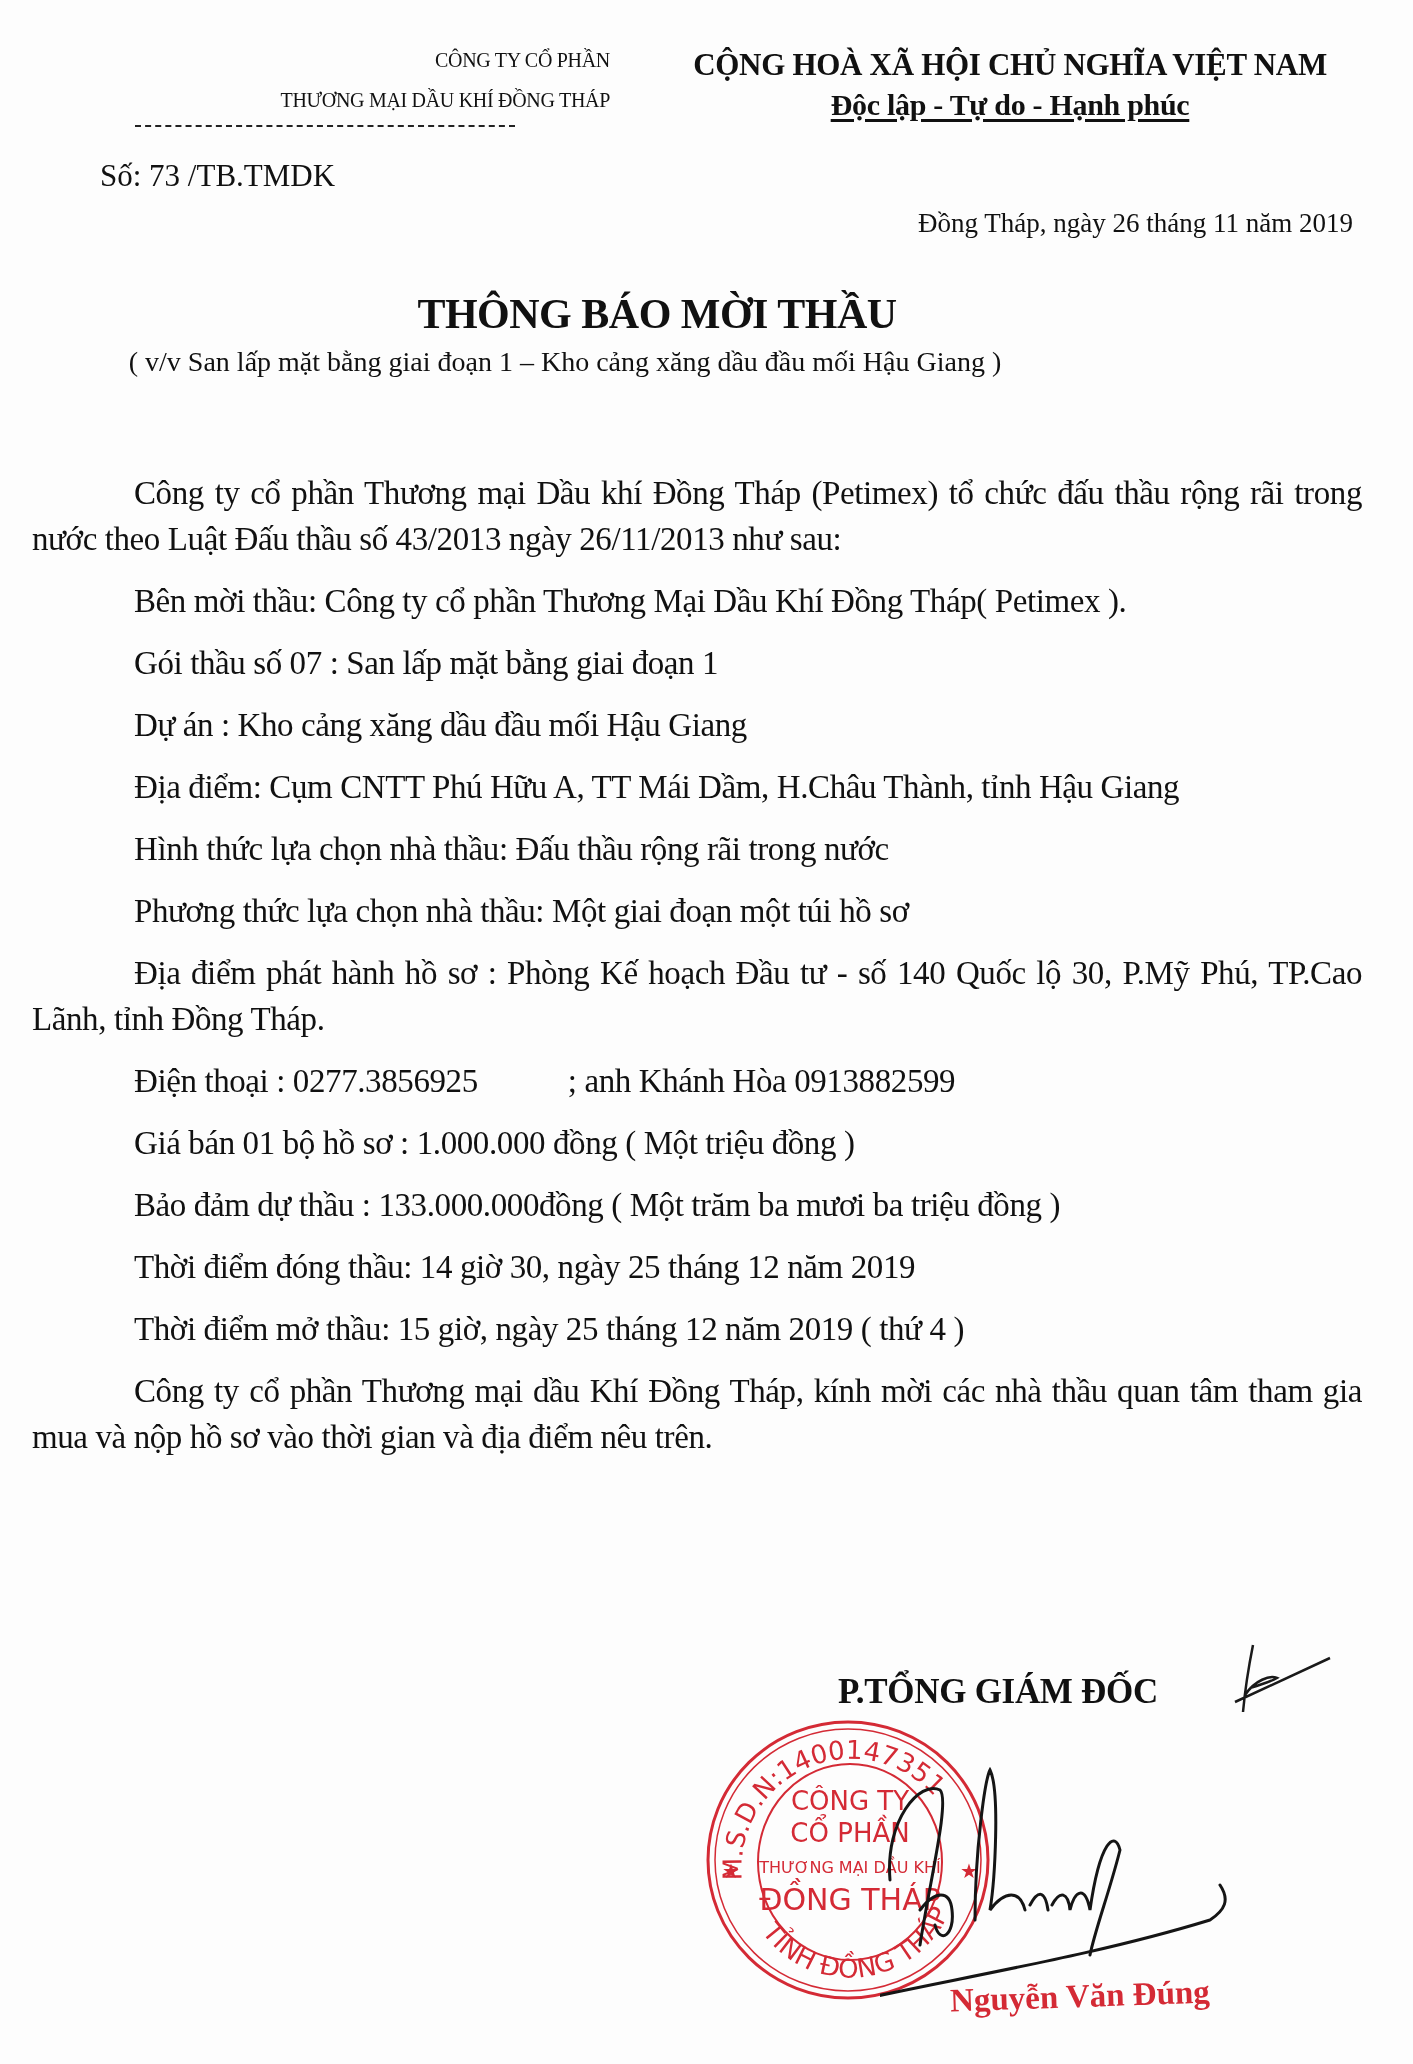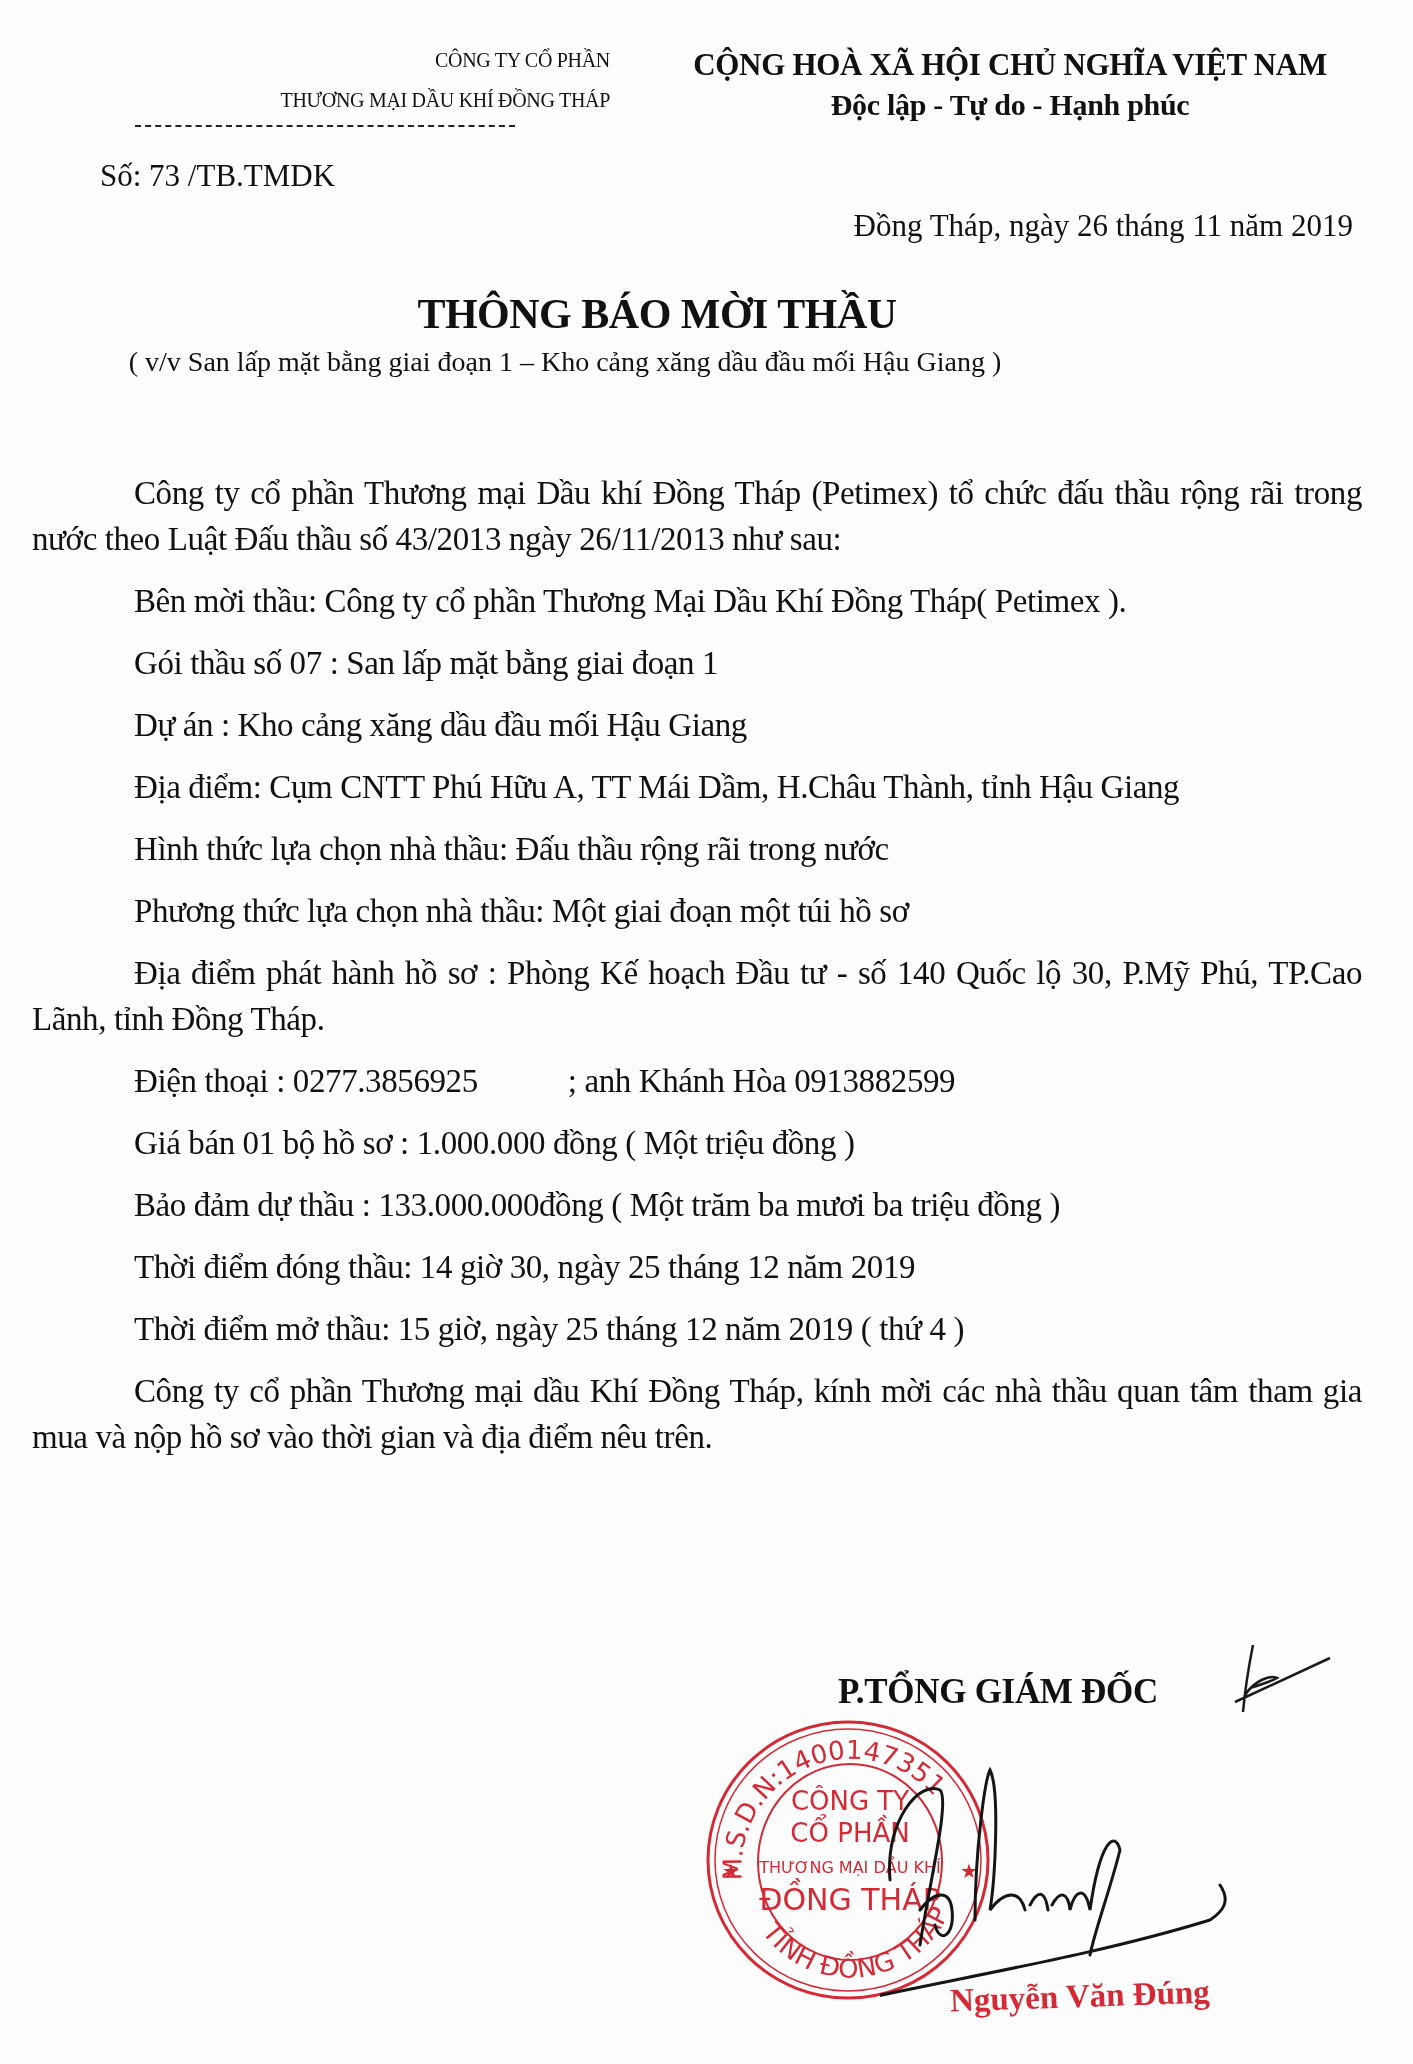--- a/index.html
+++ b/index.html
@@ -15,27 +15,27 @@
     .hdr-left {
       left: 20px; top: 40px; width: 590px; text-align: right;
       font-weight: normal; font-size: 20px; line-height: 40px;
       letter-spacing: -0.3px;
     }
     .hdr-right {
       left: 640px; top: 45px; width: 740px; text-align: center;
       font-weight: bold; font-size: 31px; line-height: 40px;
       letter-spacing: -0.3px;
     }
-    .motto { text-underline-offset: 4px; display: inline-block; font-size: 30px; }
+    .motto { text-decoration: underline; text-underline-offset: 4px; display: inline-block; font-size: 30px; }
     .dashes {
       left: 135px; top: 125px; width: 380px; height: 0;
       border-top: 2px dashed #222;
     }
     .doc-no { left: 100px; top: 158px; font-size: 31px; }
-    .place-date { right: 60px; top: 208px; font-size: 31px; }
+    .place-date { right: 60px; top: 208px; font-size: 27px; }
     .title {
       left: 0; top: 290px; width: 1314px; text-align: center;
       font-weight: bold; font-size: 42px; letter-spacing: -0.5px;
     }
     .subtitle {
       left: 0; top: 346px; width: 1130px; text-align: center;
       font-size: 28px;
     }
     .body-text {
       left: 32px; top: 470px; width: 1330px;

